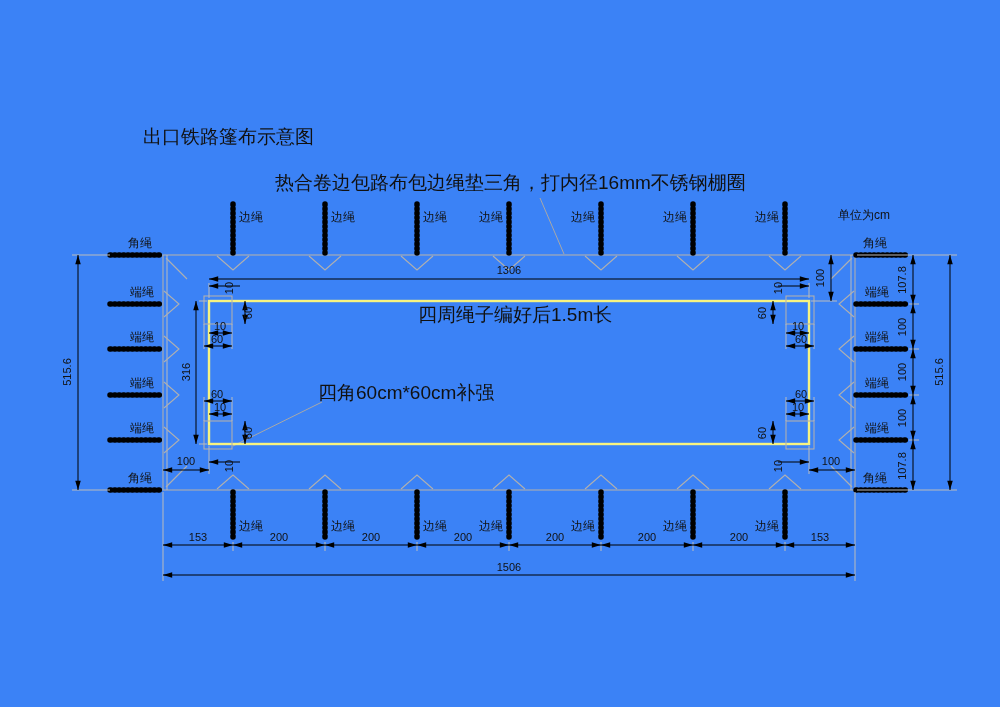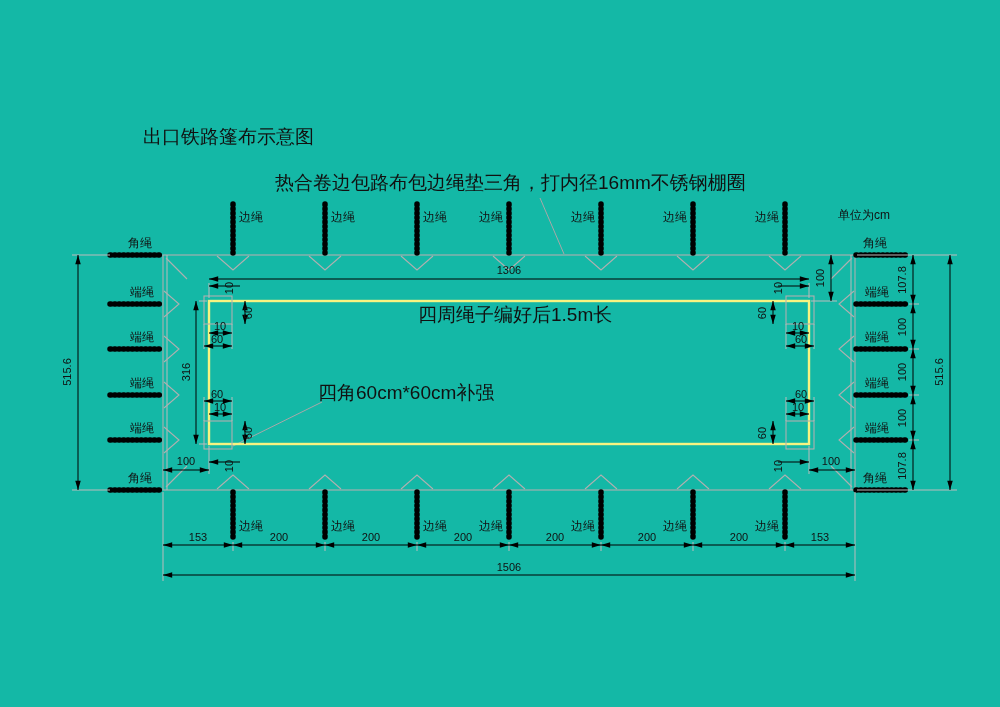--- a/index.html
+++ b/index.html
@@ -1,16 +1,16 @@
 <!DOCTYPE html>
 <html><head>
 <meta charset="utf-8">
 <style>
   html,body{margin:0;padding:0;background:#ffffff;}
-  .page{position:relative;width:1000px;height:707px;background:#14b8a6;overflow:hidden;}
+  .page{position:relative;width:1000px;height:707px;background:#3b82f6;overflow:hidden;}
   svg{display:block;}
   text{font-family:"Liberation Sans","DejaVu Sans",sans-serif;fill:#111;}
   .note{font-size:19px;}
   .lbl{font-size:12px;}
   .dim{font-size:11px;text-anchor:middle;}
   .sm{font-size:12px;}
   .out{stroke:#b0b0b0;stroke-width:1.1;fill:none;}
   .ext{stroke:#bcbcbc;stroke-width:1;fill:none;}
   .dln{stroke:#000;stroke-width:1;fill:none;}
   .ldr{stroke:#a8a8a8;stroke-width:1;fill:none;}

